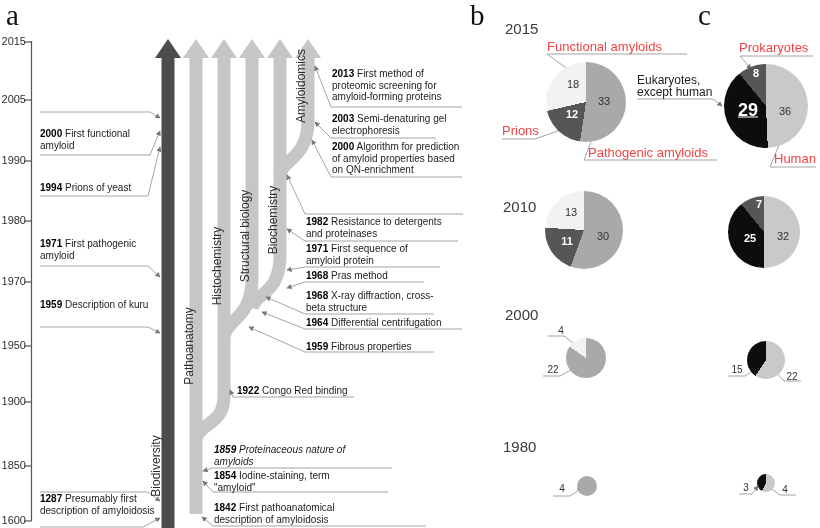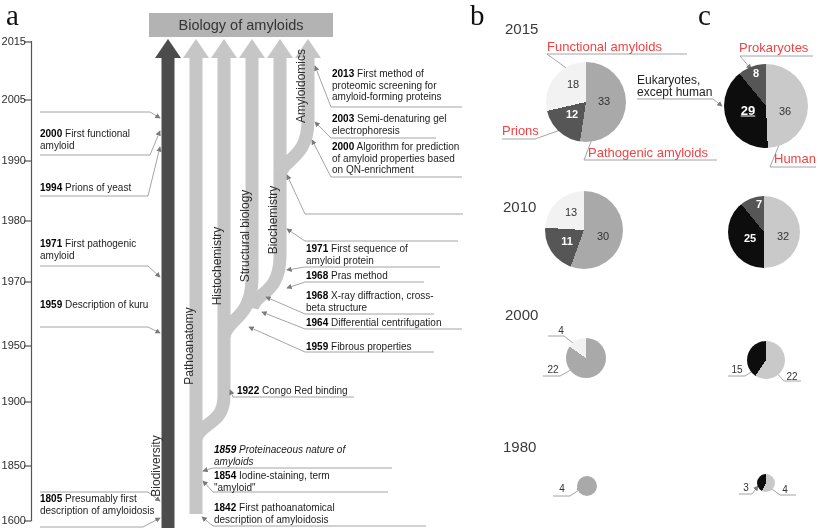--- a/index.html
+++ b/index.html
@@ -14,21 +14,21 @@
   .ev{font-size:10px;line-height:11.5px;color:#1c1c1c;}
   .ev b{font-weight:bold;color:#000;}
   .vlabel{width:120px;text-align:center;white-space:nowrap;font-size:12px;color:#2e2e2e;
           transform:rotate(-90deg);transform-origin:center;line-height:14px;}
   .rowyear{font-size:15px;color:#3a3a3a;}
   .plabel{font-size:13px;color:#ef4444;line-height:12px;}
   .plabel2{font-size:12px;color:#222;line-height:12px;width:84px;}
   .pie{position:absolute;border-radius:50%;z-index:2;}
   .pv{position:absolute;z-index:3;font-size:11px;color:#333;transform:translate(-50%,-50%);}
   .pv.lt{color:#fff;font-weight:bold;}
-  .pv.big{font-size:13px;text-decoration:underline;}
+  .pv.big{font-size:18px;text-decoration:underline;}
   .pv.sm{font-size:10px;}
 </style>
 </head>
 <body>
 
 <div id="fig">
 
   <svg id="bg" width="820" height="528" viewBox="0 0 820 528">
     <defs>
       <marker id="arr" markerWidth="7" markerHeight="7" refX="5.2" refY="3" orient="auto">
@@ -116,21 +116,20 @@
       <line x1="756" y1="92" x2="756" y2="128"></line>
       <line x1="755" y1="222" x2="755" y2="252"></line>
       <line x1="763" y1="199" x2="763" y2="207"></line>
     </g>
   </svg>
 
   <div class="abs panel-letter" style="left:6px;top:0px;">a</div>
   <div class="abs panel-letter" style="left:470px;top:0px;">b</div>
   <div class="abs panel-letter" style="left:698px;top:0px;">c</div>
 
-  <div class="abs titlebar">Biology of amyloids</div>
 
   <div class="abs yaxis" style="top:35px;">2015</div>
   <div class="abs yaxis" style="top:93px;">2005</div>
   <div class="abs yaxis" style="top:154px;">1990</div>
   <div class="abs yaxis" style="top:214px;">1980</div>
   <div class="abs yaxis" style="top:275px;">1970</div>
   <div class="abs yaxis" style="top:339px;">1950</div>
   <div class="abs yaxis" style="top:395px;">1900</div>
   <div class="abs yaxis" style="top:459px;">1850</div>
   <div class="abs yaxis" style="top:514px;">1600</div>
@@ -139,25 +138,26 @@
   <div class="abs vlabel" style="left:129px;top:339px;">Pathoanatomy</div>
   <div class="abs vlabel" style="left:157px;top:259px;">Histochemistry</div>
   <div class="abs vlabel" style="left:185px;top:229px;">Structural biology</div>
   <div class="abs vlabel" style="left:213px;top:213px;">Biochemistry</div>
   <div class="abs vlabel" style="left:241px;top:79px;">Amyloidomics</div>
 
   <div class="abs ev" style="left:40px;top:128px;width:118px;"><b>2000</b> <span>First functional amyloid</span></div>
   <div class="abs ev" style="left:40px;top:182px;width:130px;"><b>1994</b> <span>Prions of yeast</span></div>
   <div class="abs ev" style="left:40px;top:238px;width:118px;"><b>1971</b> <span>First pathogenic amyloid</span></div>
   <div class="abs ev" style="left:40px;top:299px;width:118px;"><b>1959</b> <span>Description of kuru</span></div>
-  <div class="abs ev" style="left:40px;top:493px;width:122px;"><b>1805</b> <span>Presumably first description of amyloidosis</span></div>
+  <div class="abs ev" style="left:40px;top:493px;width:122px;"><b>1287</b> <span>Presumably first description of amyloidosis</span></div>
 
   <div class="abs ev" style="left:332px;top:68px;width:132px;"><b>2013</b> <span>First method of proteomic screening for amyloid-forming proteins</span></div>
   <div class="abs ev" style="left:332px;top:113px;width:132px;"><b>2003</b> <span>Semi-denaturing gel electrophoresis</span></div>
   <div class="abs ev" style="left:332px;top:141px;width:134px;"><b>2000</b> <span>Algorithm for prediction of amyloid properties based on QN-enrichment</span></div>
+  <div class="abs ev" style="left:306px;top:216px;width:152px;"><b>1982</b> <span>Resistance to detergents and proteinases</span></div>
   <div class="abs ev" style="left:306px;top:243px;width:124px;"><b>1971</b> <span>First sequence of amyloid protein</span></div>
   <div class="abs ev" style="left:306px;top:270px;width:130px;"><b>1968</b> <span>Pras method</span></div>
   <div class="abs ev" style="left:306px;top:290px;width:130px;"><b>1968</b> <span>X-ray diffraction, cross-beta structure</span></div>
   <div class="abs ev" style="left:306px;top:317px;width:162px;"><b>1964</b> <span>Differential centrifugation</span></div>
   <div class="abs ev" style="left:306px;top:341px;width:140px;"><b>1959</b> <span>Fibrous properties</span></div>
   <div class="abs ev" style="left:237px;top:385px;width:140px;"><b>1922</b> <span>Congo Red binding</span></div>
   <div class="abs ev" style="left:214px;top:444px;width:148px;font-style:italic;"><b>1859</b> <span>Proteinaceous nature of amyloids</span></div>
   <div class="abs ev" style="left:214px;top:470px;width:140px;"><b>1854</b> <span>Iodine-staining, term "amyloid"</span></div>
   <div class="abs ev" style="left:214px;top:502px;width:152px;"><b>1842</b> <span>First pathoanatomical description of amyloidosis</span></div>
 

